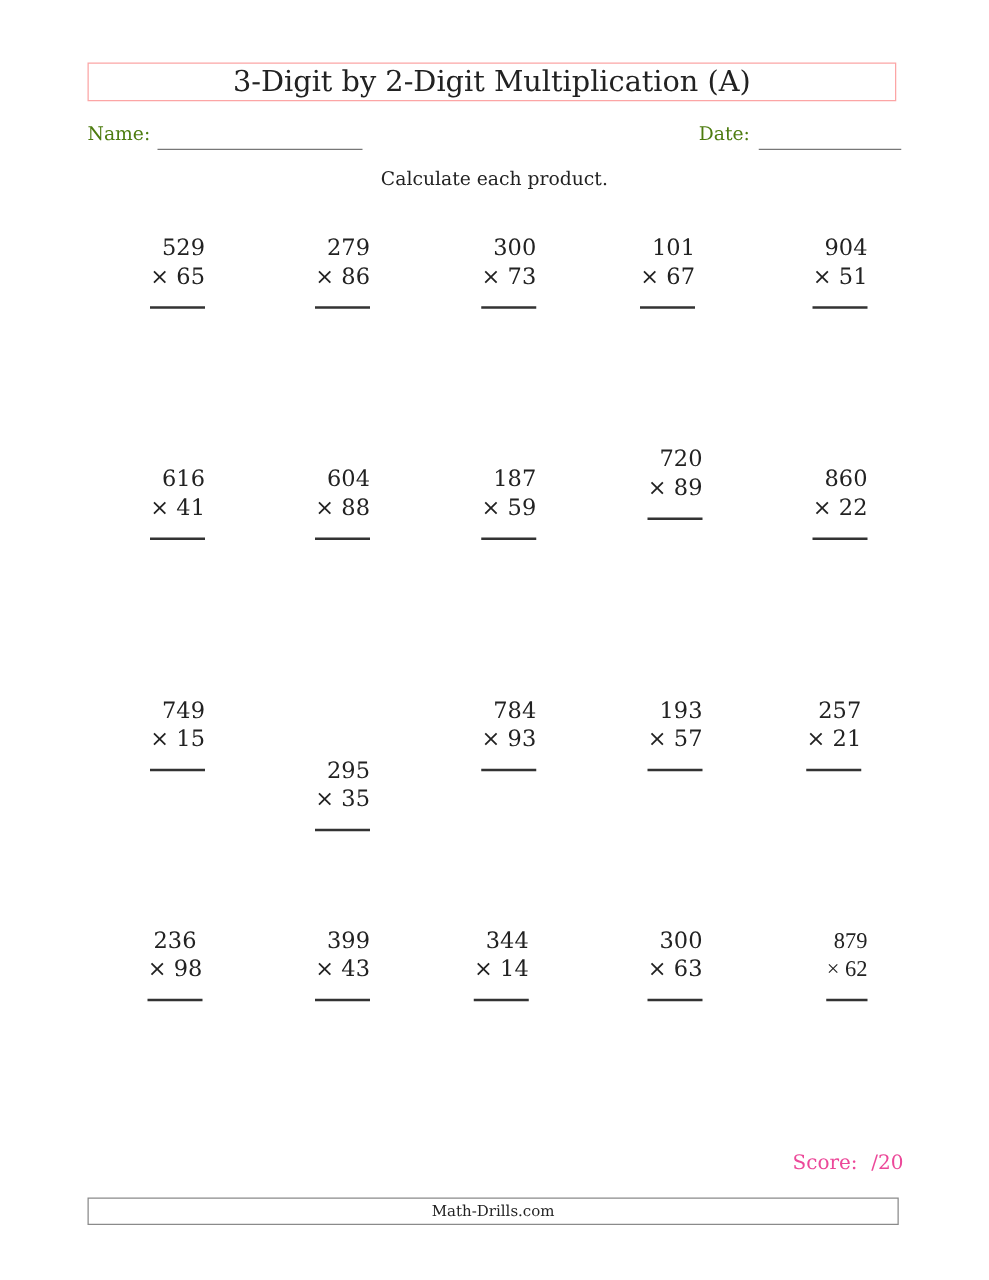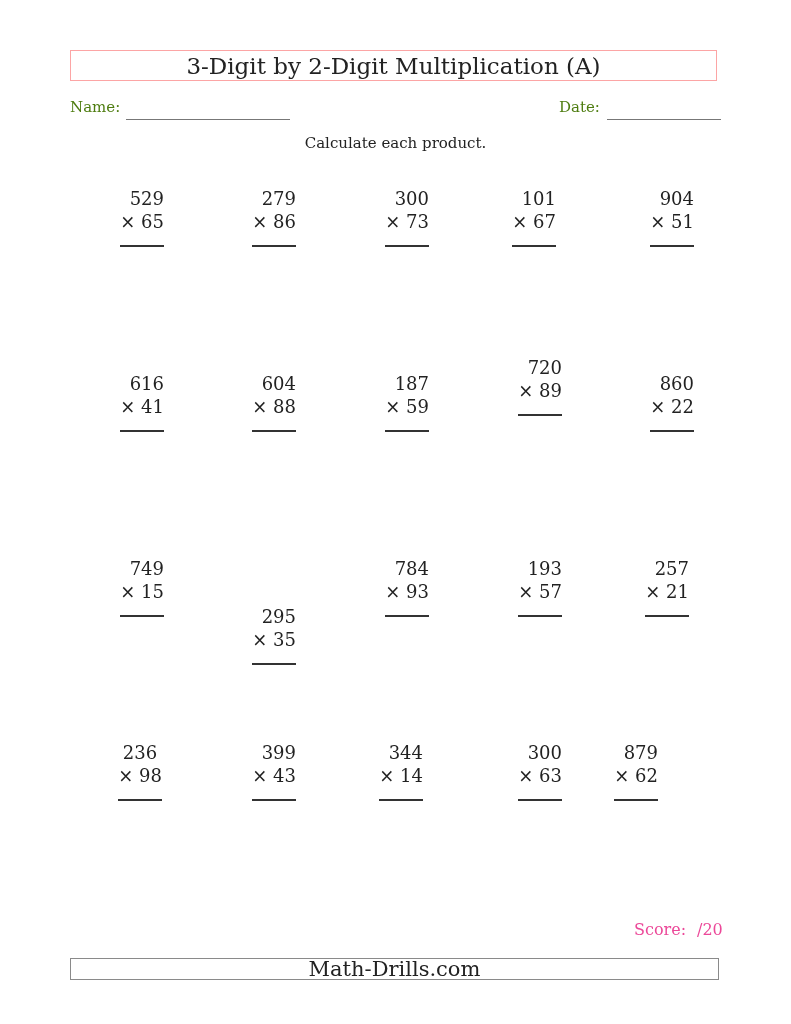--- a/index.html
+++ b/index.html
@@ -25,21 +25,21 @@
     }
     .problem .top, .problem .bottom { display: block; padding-right: 0; }
     .problem .bottom { display: inline-block; border-bottom: 2px solid #333; padding-left: 0; padding-bottom: 12px; }
     .problem .bottom-wrap { display: block; }
     .score { position: absolute; top: 920px; font-size: 16px; color: #ec4899; }
     .footer-box {
       position: absolute; left: 70px; top: 958px; width: 649px; height: 22px;
       border: 1px solid #8a8a8a; box-sizing: border-box;
       display: flex; align-items: center; justify-content: center;
     }
-    .footer-box span { font-size: 21px; color: #222; }
+    .footer-box span { font-size: 12px; color: #222; }
   </style>
 </head>
 <body>
 
 <div class="title-box">
   <span>3-Digit by 2-Digit Multiplication (A)</span>
 </div>
 
 <span class="label" style="left:70px; top:98px;">Name:</span>
 <div class="blank" style="left:126px; top:119px; width:164px;"></div>
@@ -121,21 +121,21 @@
   <span class="bottom-wrap"><span class="bottom">× 43</span></span>
 </div>
 <div class="problem" style="left:343px; top:741px;">
   <span class="top">344</span>
   <span class="bottom-wrap"><span class="bottom">× 14</span></span>
 </div>
 <div class="problem" style="left:482px; top:741px;">
   <span class="top">300</span>
   <span class="bottom-wrap"><span class="bottom">× 63</span></span>
 </div>
-<div class="problem" style="left:578px; top:741px;">
+<div class="problem" style="left:614px; top:741px;font-family:Liberation Serif, serif;">
   <span class="top">879</span>
   <span class="bottom-wrap"><span class="bottom">× 62</span></span>
 </div>
 
 <span class="score" style="left:634px;">Score:</span>
 <span class="score" style="left:697px;">/20</span>
 
 <div class="footer-box">
   <span>Math-Drills.com</span>
 </div>

